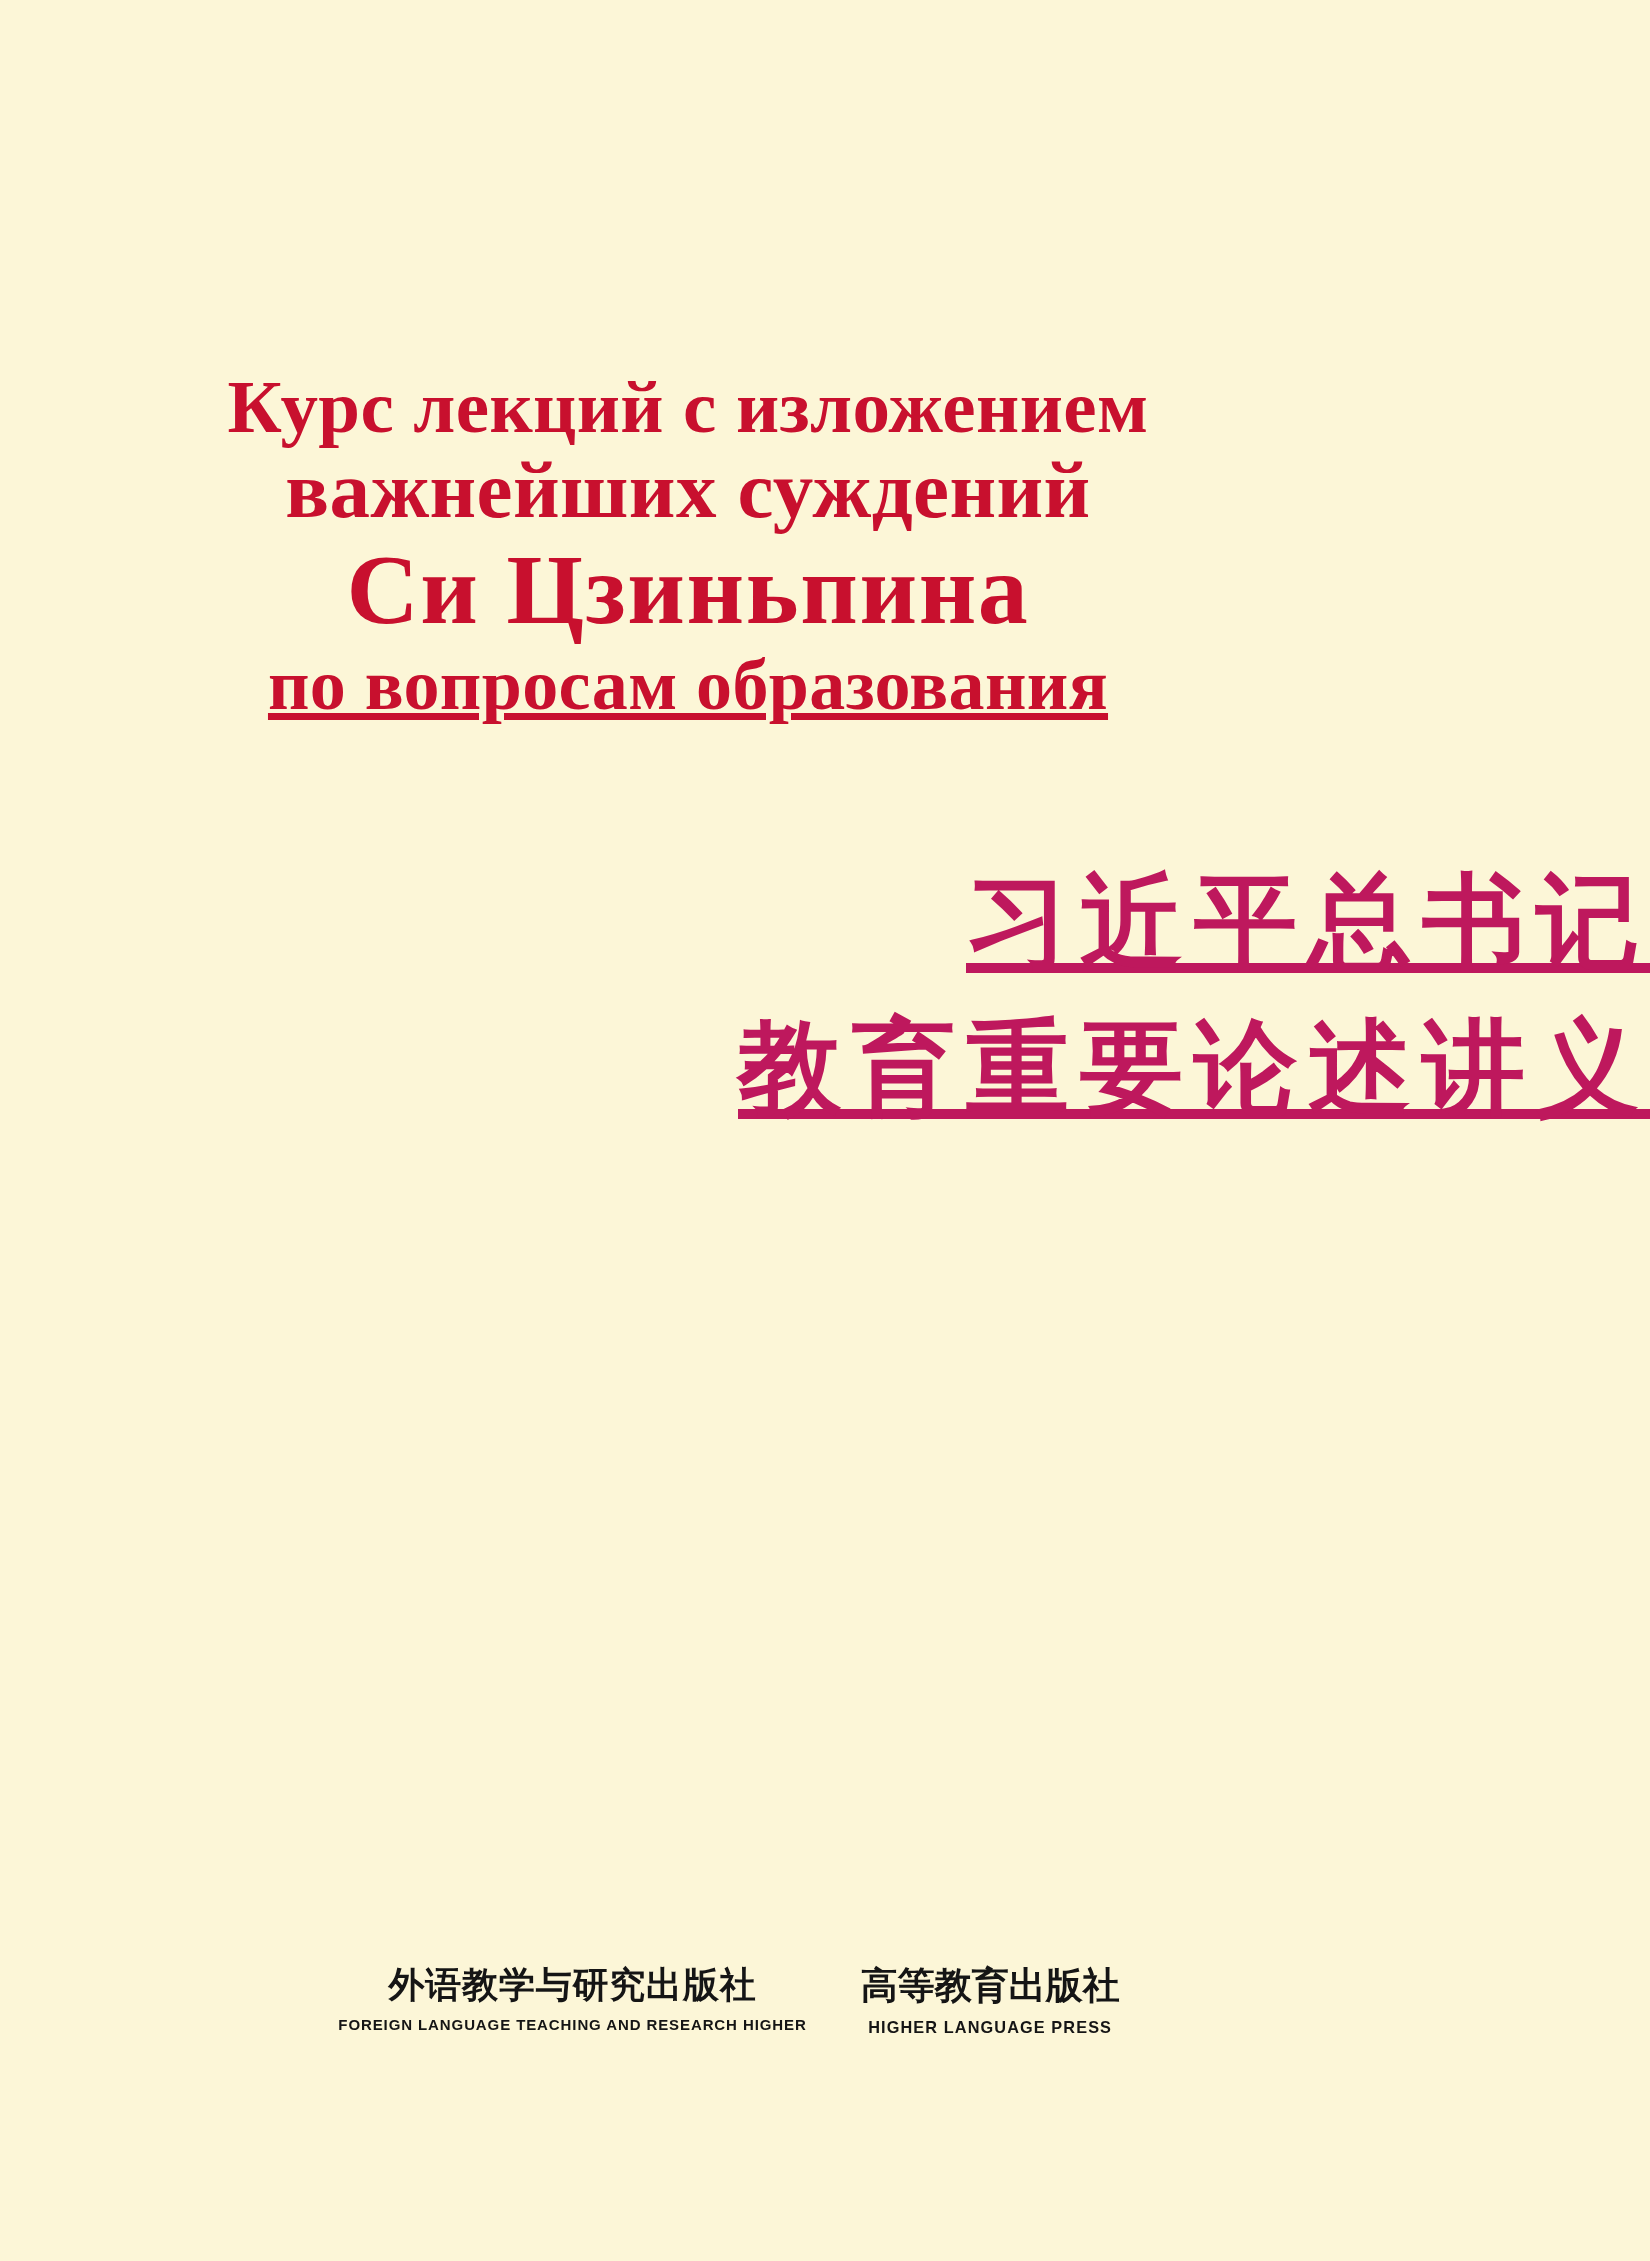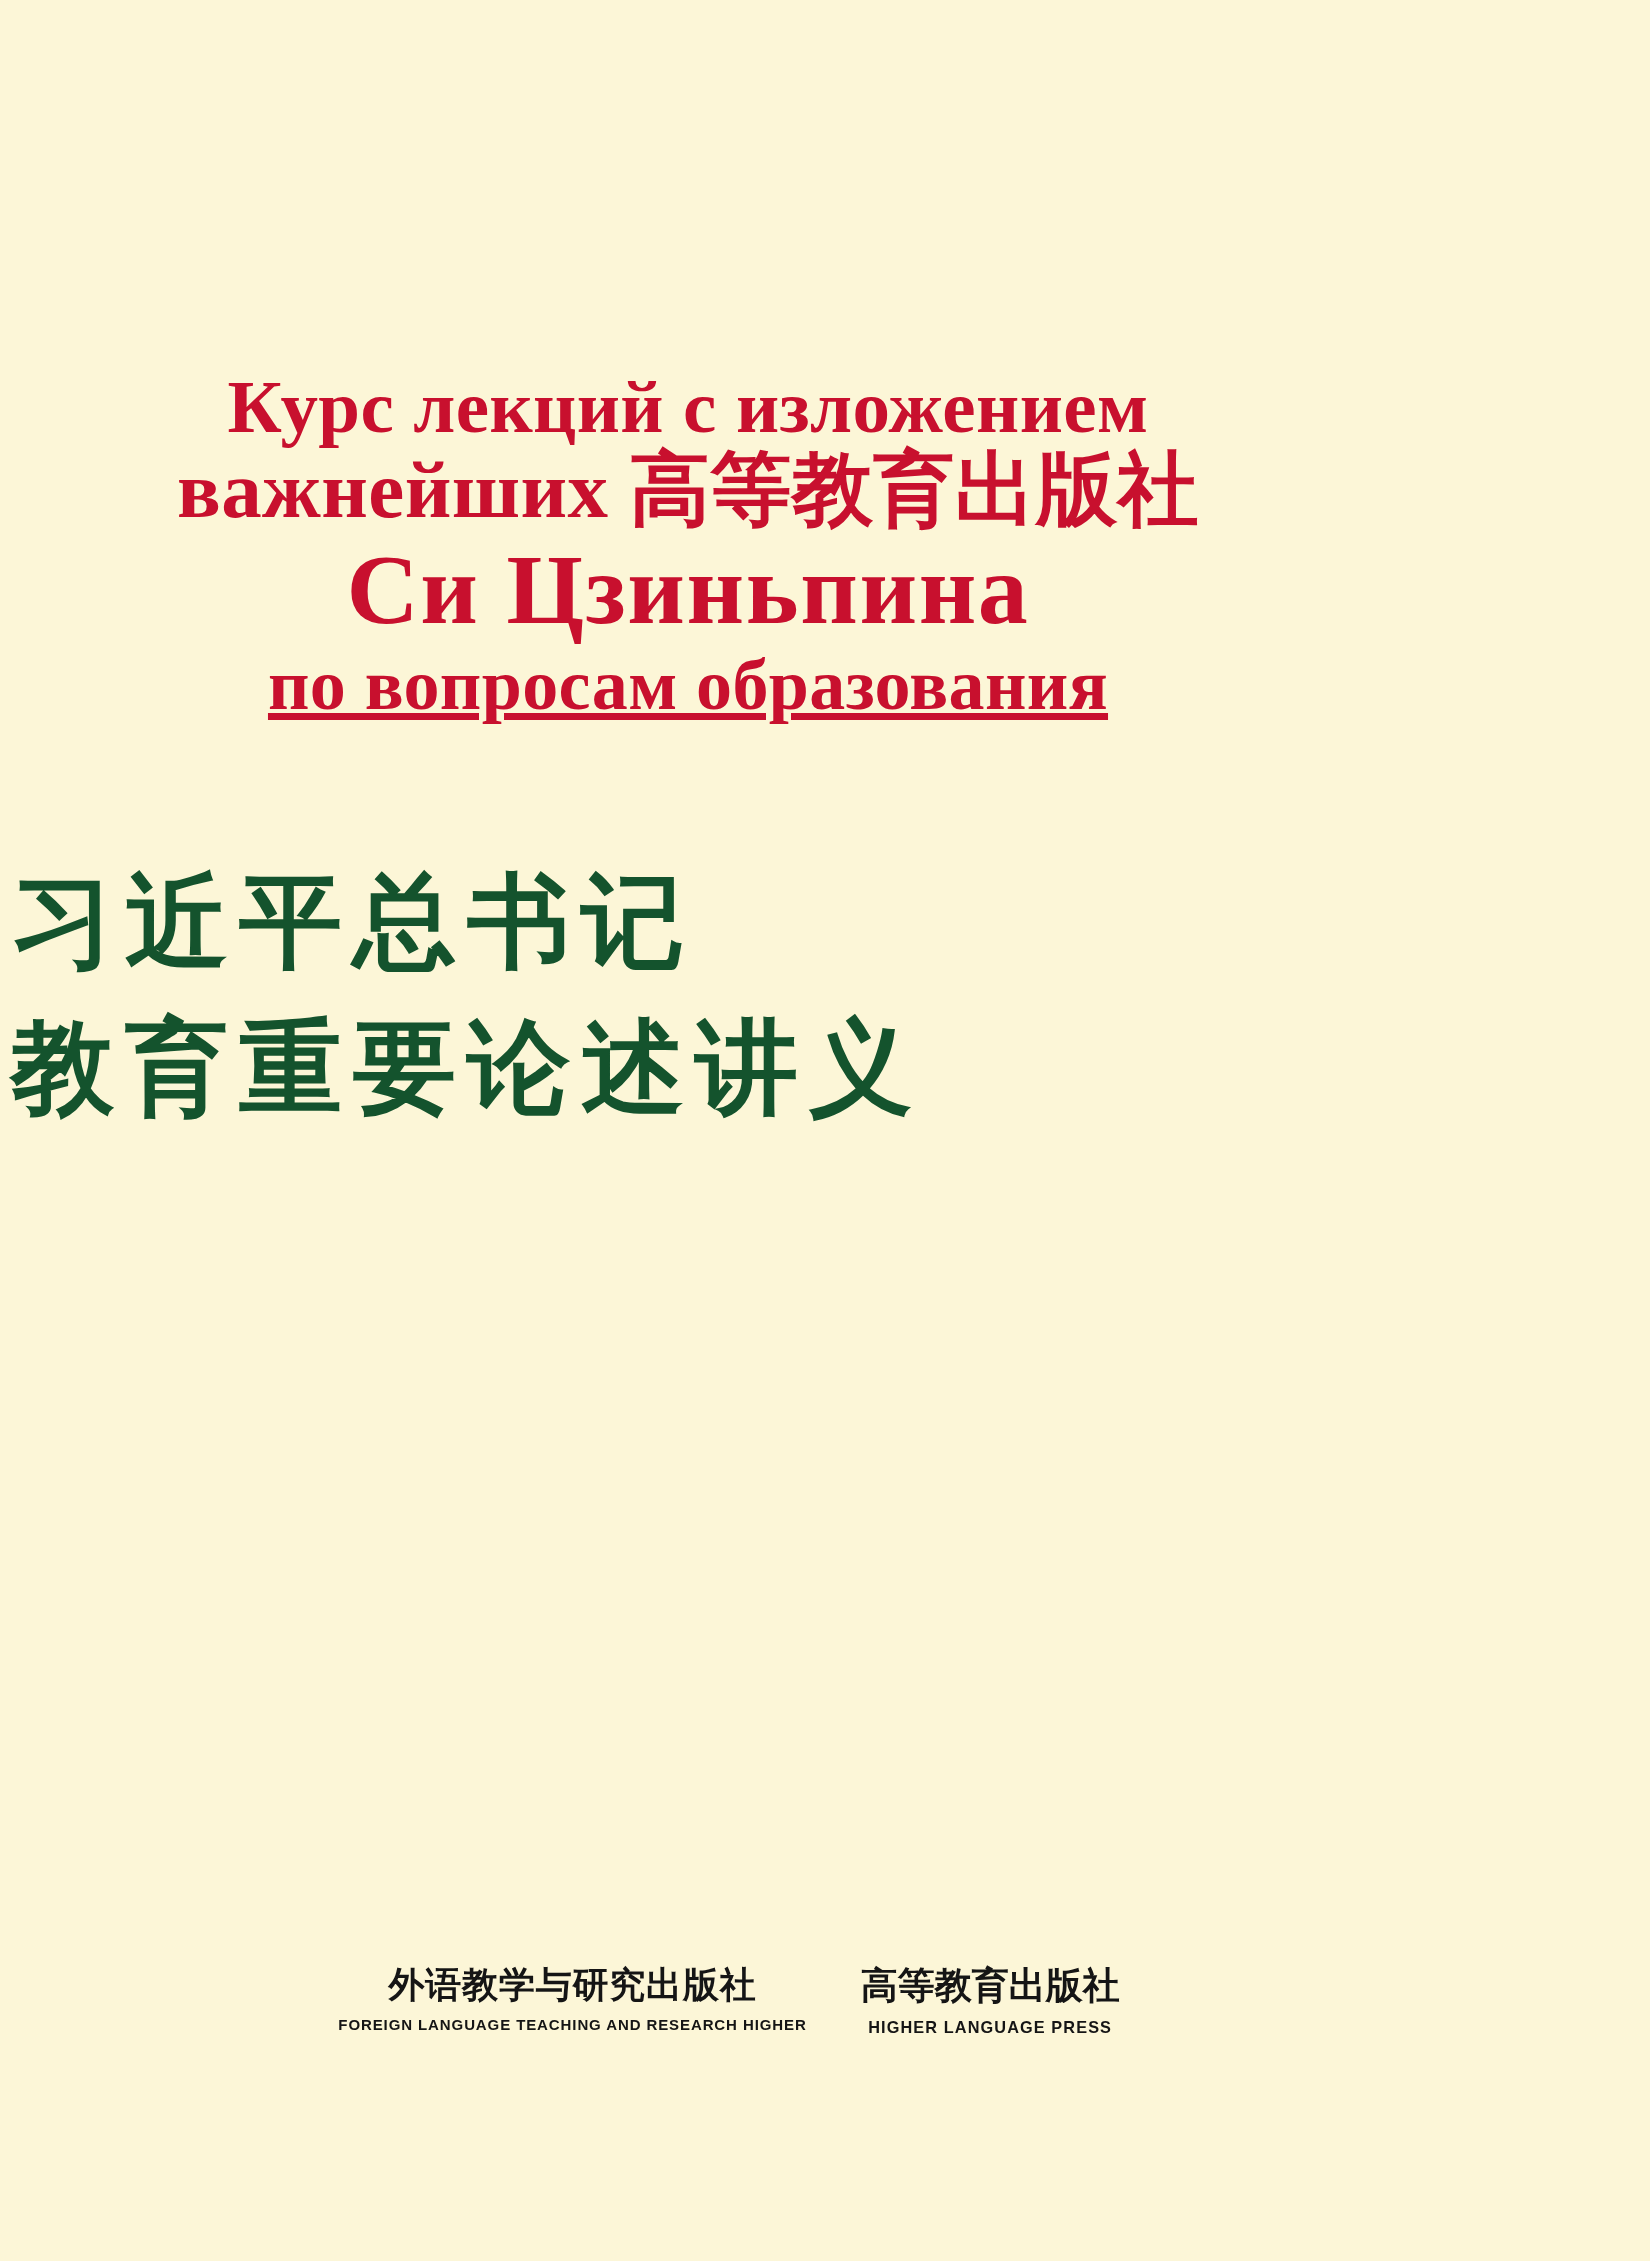--- a/index.html
+++ b/index.html
@@ -53,22 +53,23 @@
     font-size: 72px;
     line-height: 1.1;
     text-decoration: underline;
   }
 
   .cn-title {
     position: absolute;
     left: 0;
     top: 848px;
     width: 1650px;
-    text-align: left;
-    color: #14532d;
+    text-align: right;
+    color: #be185d;
+    text-decoration: underline;
   }
   .cn-line {
     font-family: "DejaVu Sans", sans-serif;
     font-weight: bold;
     font-size: 103px;
     line-height: 1.42;
     letter-spacing: 11px;
     text-indent: 11px;
   }
 
@@ -114,21 +115,21 @@
     letter-spacing: 1.1px;
   }
 </style>
 </head>
 <body>
 
 <div class="page">
 
   <div class="title-block">
     <div class="ru-title ru-line-1">Курс лекций с изложением</div>
-    <div class="ru-title ru-line-2">важнейших 高等教育出版社</div>
+    <div class="ru-title ru-line-2">важнейших суждений</div>
     <div class="ru-title ru-line-3">Си Цзиньпина</div>
     <div class="ru-title ru-line-4">по вопросам образования</div>
   </div>
 
   <div class="cn-title">
     <div class="cn-line">习近平总书记</div>
     <div class="cn-line">教育重要论述讲义</div>
   </div>
 
   <div class="publishers">

